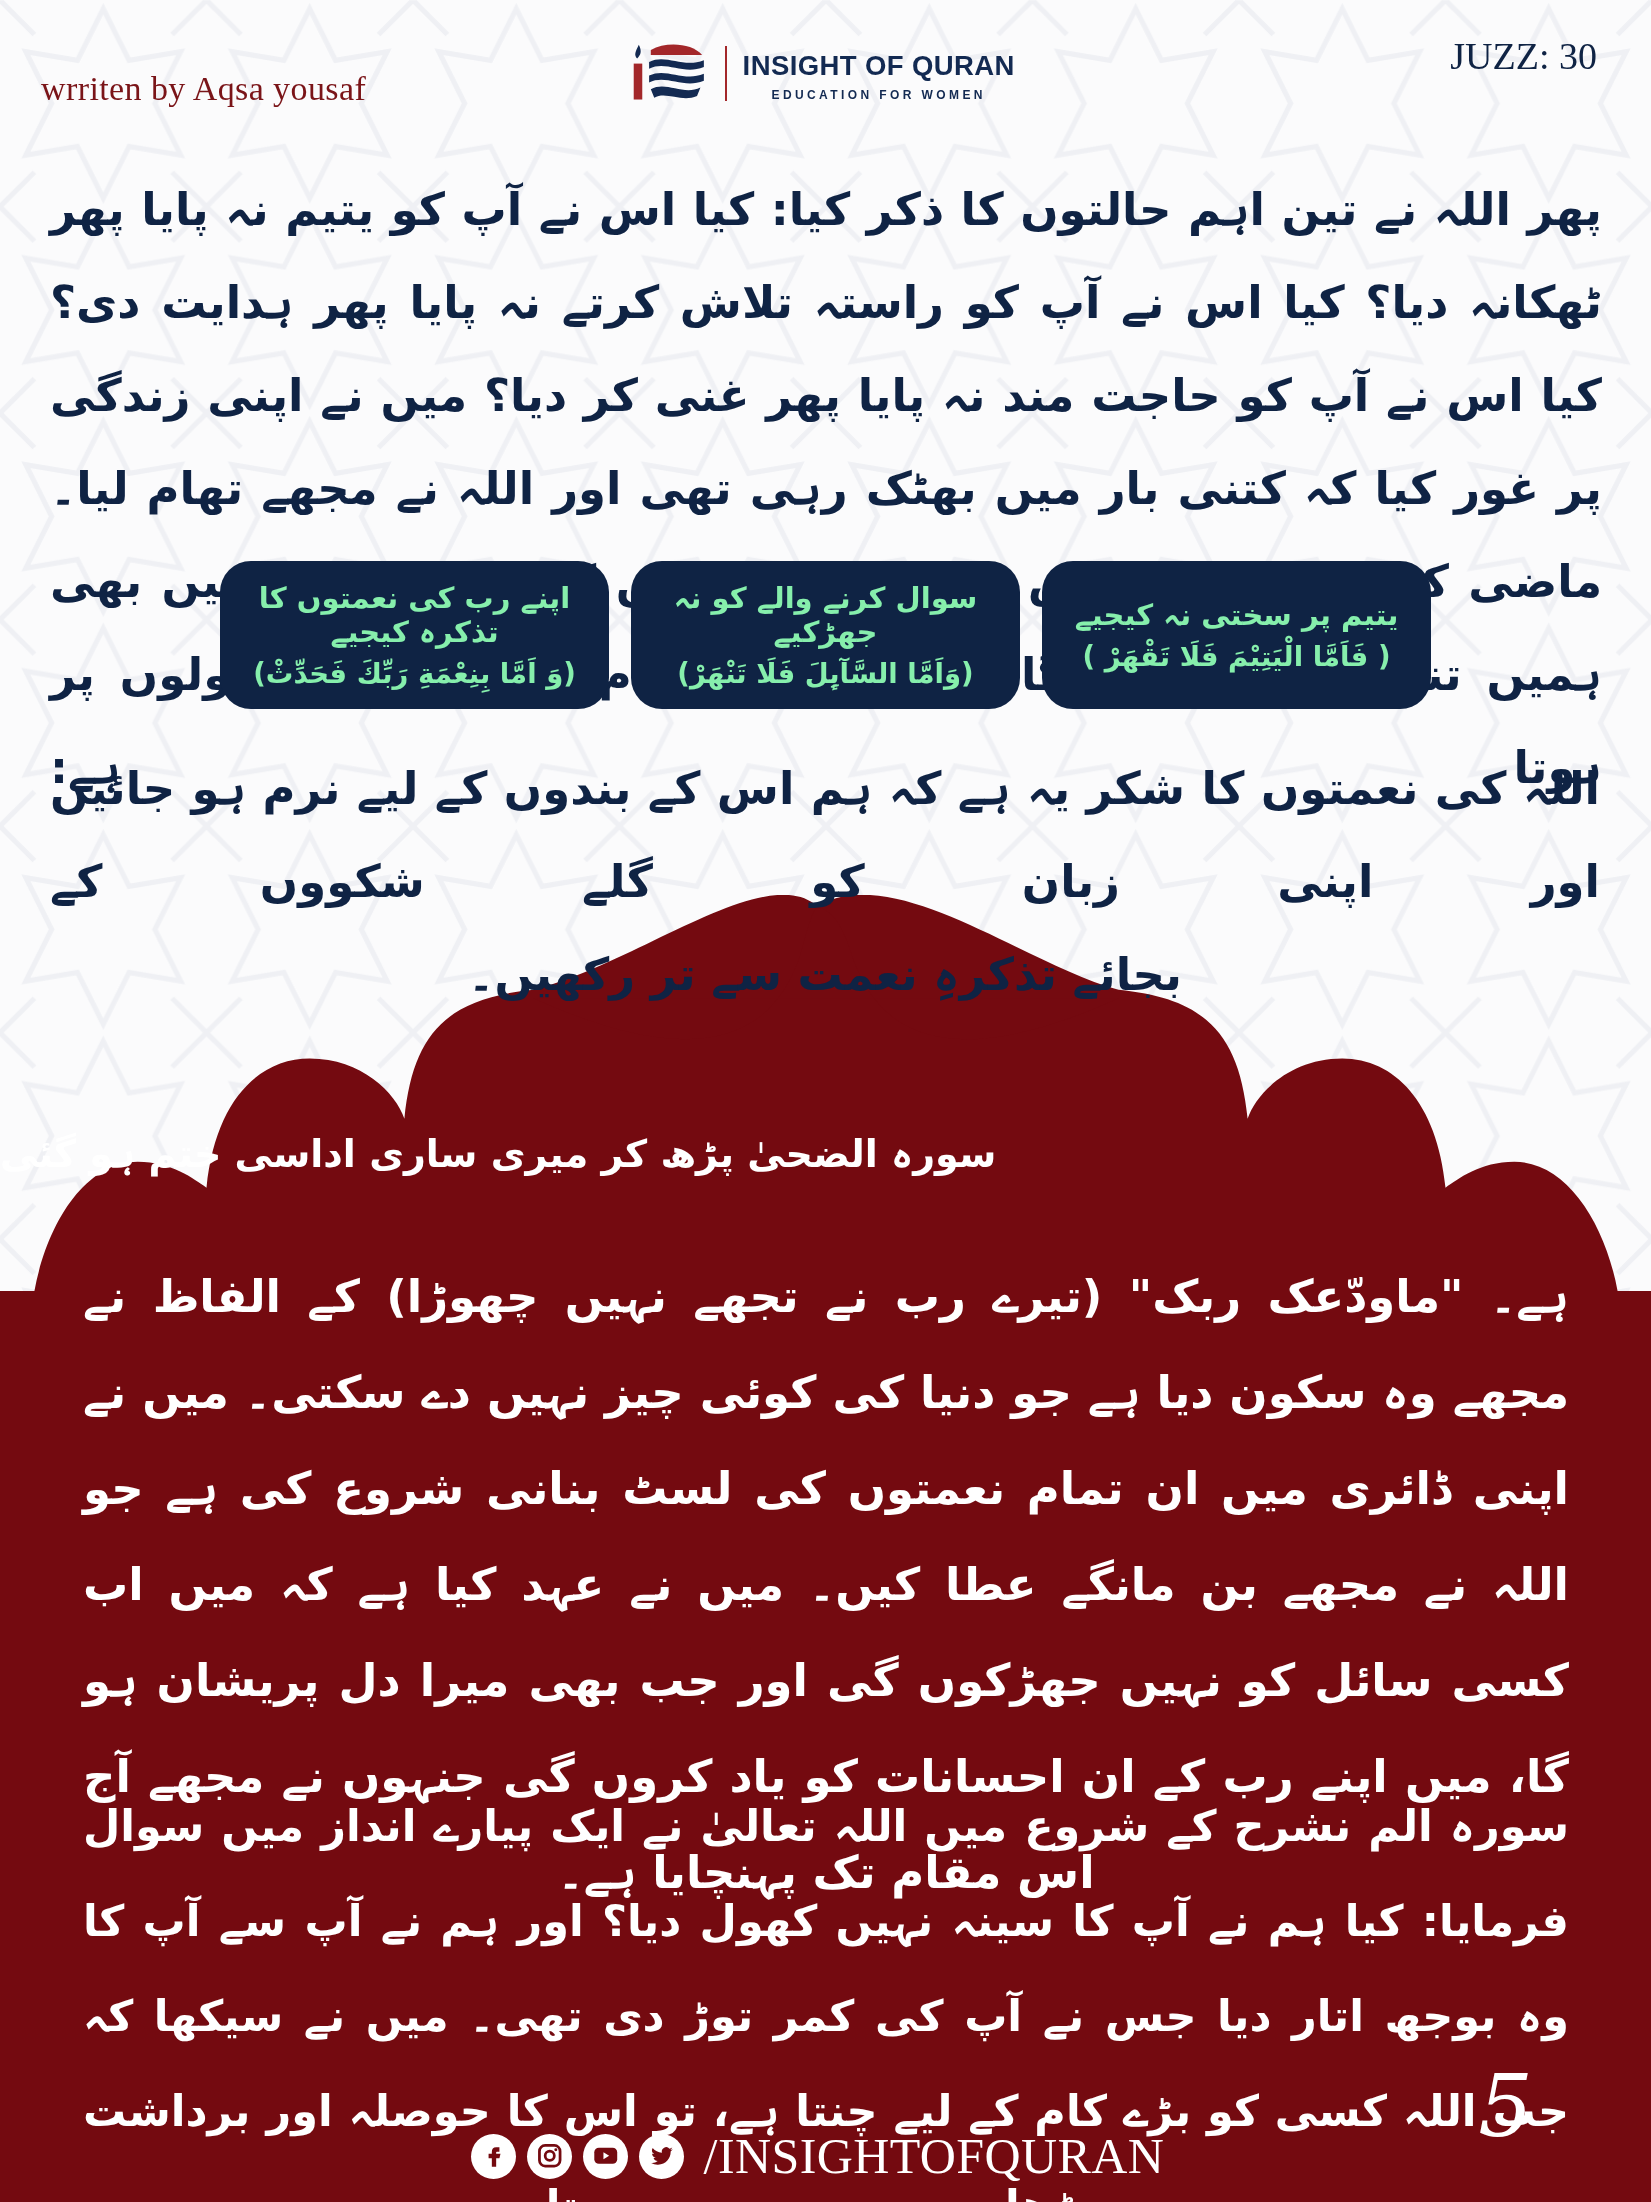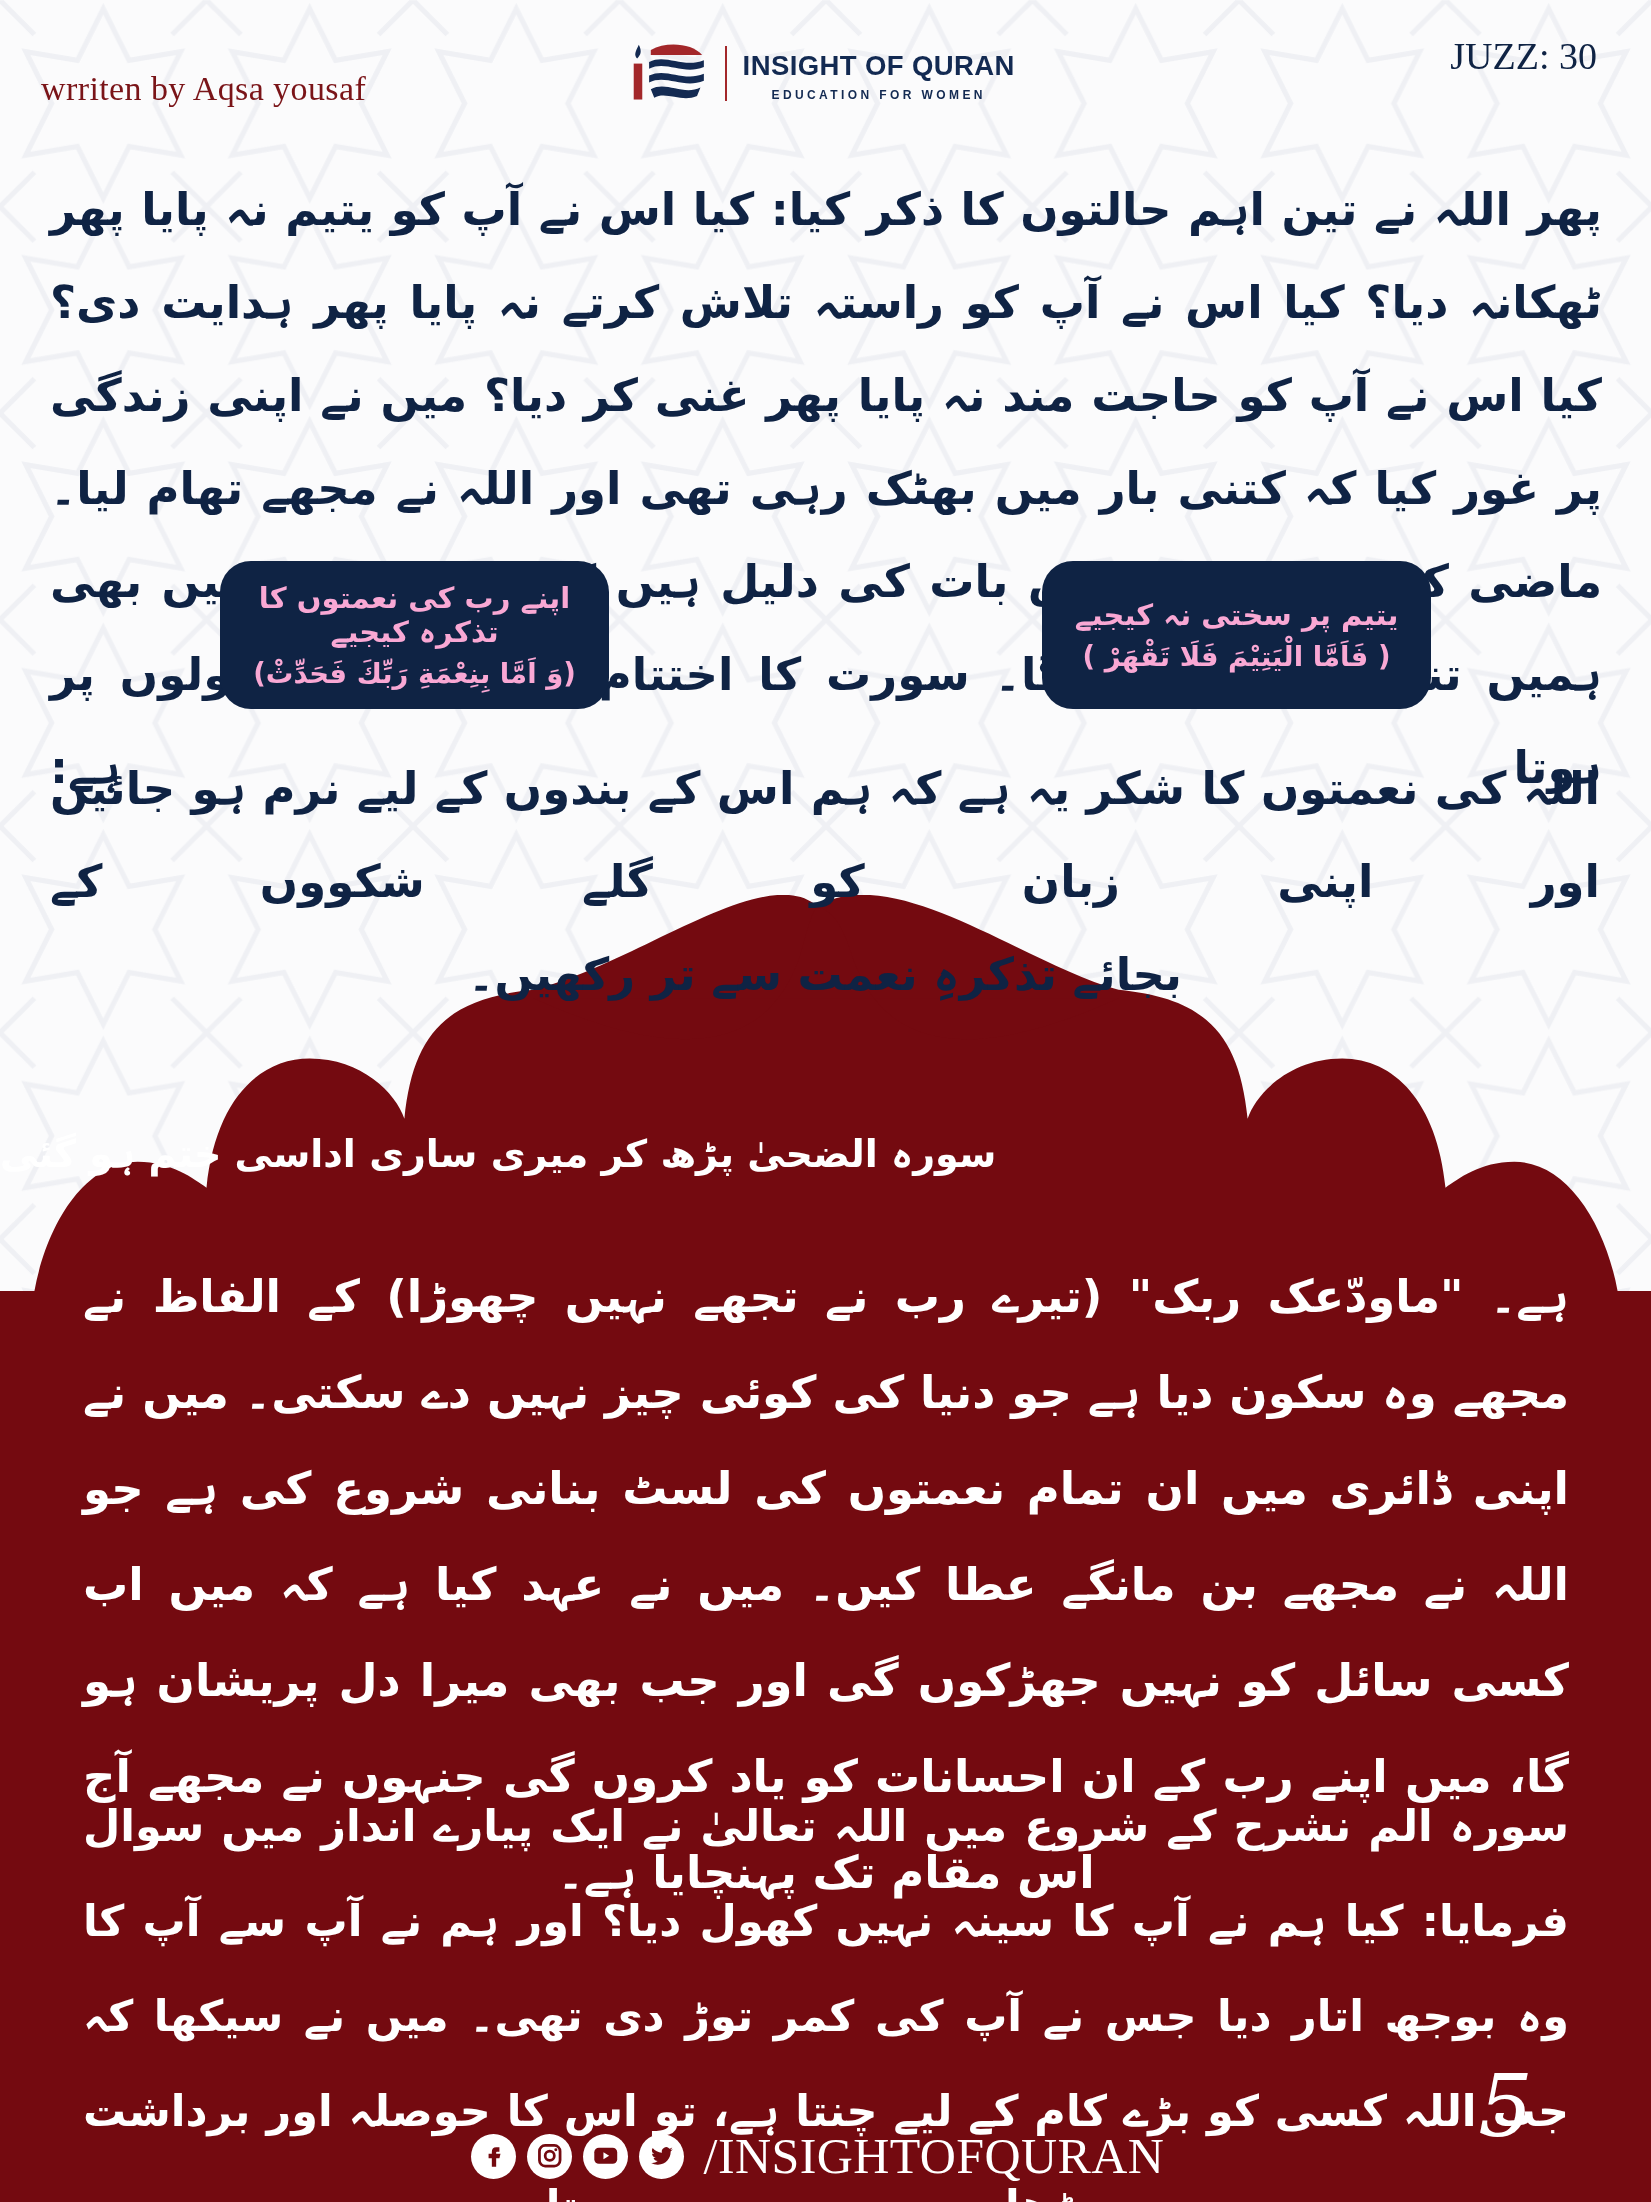--- a/index.html
+++ b/index.html
@@ -54,21 +54,21 @@
       font-size: 45px; line-height: 93px; color: #0f2344; font-weight: 700;
     }
 
     
     .boxes {
       left: 220px; top: 561px; width: 1211px;
       display: flex; flex-direction: row-reverse; justify-content: space-between;
     }
     .pbox {
       width: 389px; height: 148px; background: #0f2344;
-      border-radius: 31px; color: #f9a8d4;
+      border-radius: 31px; color: #86efac;
       display: flex; flex-direction: column; align-items: center; justify-content: center;
       text-align: center; direction: rtl; gap: 8.6px;
     }
     .pbox-ur { font-size: 29px; font-weight: 700; }
     .pbox-ar { font-size: 27.5px; font-weight: 700; }
 
     .closing {
       left: 50px; right: 52px; top: 742px;
       font-size: 45px; line-height: 93px; color: #0f2344; font-weight: 700;
     }
@@ -143,20 +143,24 @@
 </div>
 
 <div class="layer juzz">JUZZ: 30</div>
 
 <p class="layer urdu intro">پھر اللہ نے تین اہم حالتوں کا ذکر کیا: کیا اس نے آپ کو یتیم نہ پایا پھر ٹھکانہ دیا؟ کیا اس نے آپ کو راستہ تلاش کرتے نہ پایا پھر ہدایت دی؟ کیا اس نے آپ کو حاجت مند نہ پایا پھر غنی کر دیا؟ میں نے اپنی زندگی پر غور کیا کہ کتنی بار میں بھٹک رہی تھی اور اللہ نے مجھے تھام لیا۔ ماضی کے یہ احسانات اس بات کی دلیل ہیں کہ وہ مستقبل میں بھی ہمیں تنہا نہیں چھوڑے گا۔ سورت کا اختتام تین سنہری اصولوں پر ہوتا ہے:</p>
 
 <div class="layer boxes">
   <div class="pbox">
     <div class="pbox-ur">یتیم پر سختی نہ کیجیے</div>
     <div class="pbox-ar">( فَاَمَّا الْیَتِیْمَ فَلَا تَقْهَرْ )</div>
+  </div>
+  <div class="pbox">
+    <div class="pbox-ur">سوال کرنے والے کو نہ جھڑکیے</div>
+    <div class="pbox-ar">(وَاَمَّا السَّآىِٕلَ فَلَا تَنْهَرْ)</div>
   </div>
   <div class="pbox">
     <div class="pbox-ur">اپنے رب کی نعمتوں کا تذکرہ کیجیے</div>
     <div class="pbox-ar">(وَ اَمَّا بِنِعْمَةِ رَبِّكَ فَحَدِّثْ)</div>
   </div>
 </div>
 
 <div class="layer urdu closing">
   <div>اللہ کی نعمتوں کا شکر یہ ہے کہ ہم اس کے بندوں کے لیے نرم ہو جائیں اور اپنی زبان کو گلے شکووں کے</div>
   <div class="last">بجائے تذکرہِ نعمت سے تر رکھیں۔</div>

